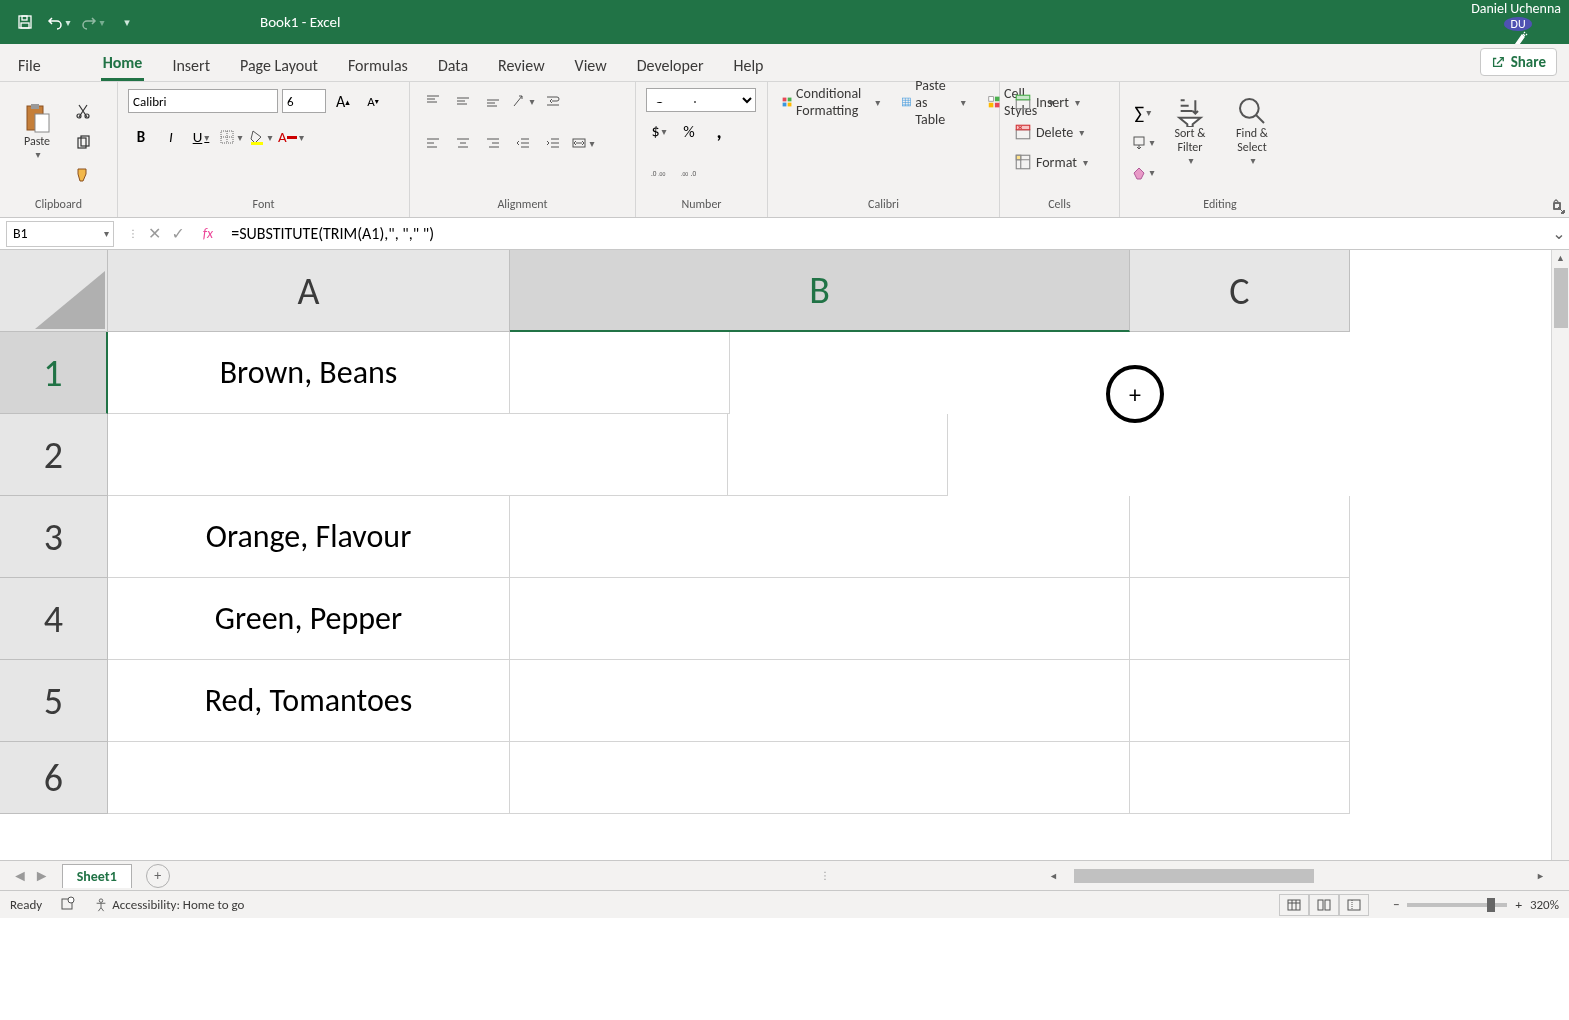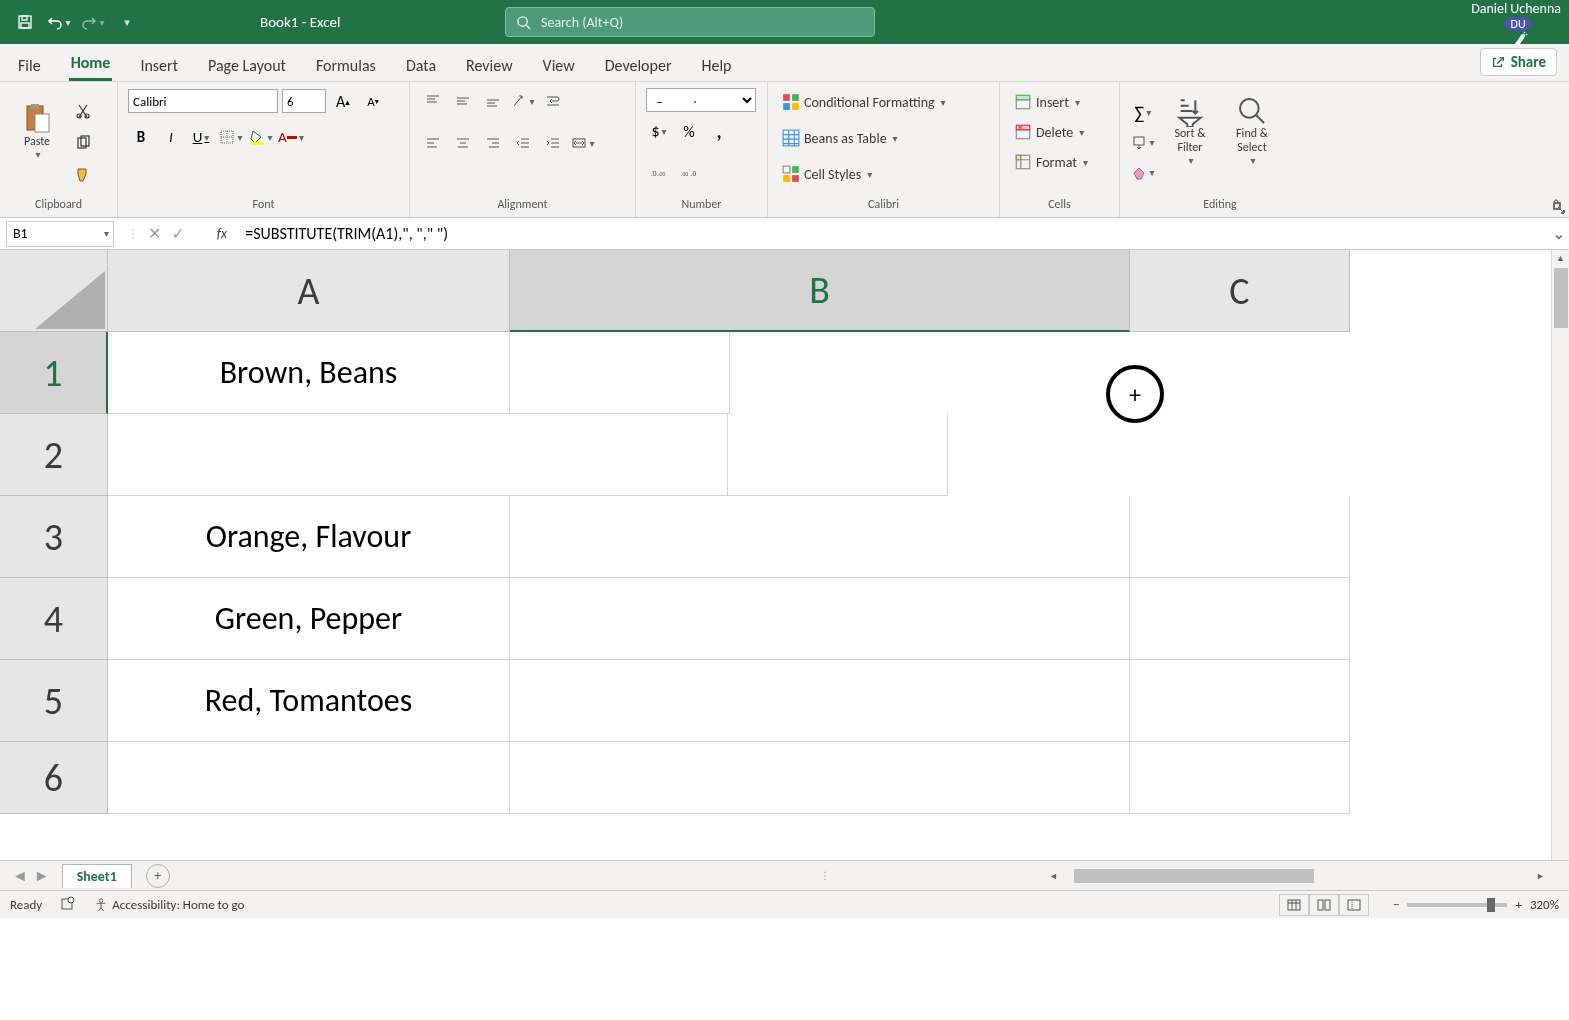--- a/index.html
+++ b/index.html
@@ -12,38 +12,38 @@
 .search-box{position:absolute;left:505px;width:370px;height:30px;background:#4e9b79;border:1px solid #7dbfa0;border-radius:4px;display:flex;align-items:center;padding:0 10px;color:#e0f0e8;font-size:14px;gap:10px;}
 .search-box svg{width:15px;height:15px;}
 .user-area{position:absolute;right:0;display:flex;align-items:center;height:100%;flex-direction:column;}
 .user-name{font-size:14px;margin-right:8px;}
 .avatar{width:28px;height:28px;border-radius:50%;background:#4f52b2;display:flex;align-items:center;justify-content:center;font-size:12px;color:#fff;margin-right:4px;}
 .tb-icon{width:44px;height:44px;display:flex;align-items:center;justify-content:center;}
 .tb-icon svg{width:16px;height:16px;fill:#fff;stroke:#fff;}
 .win-btn{width:46px;height:44px;display:flex;align-items:center;justify-content:center;}
 .tabs{height:38px;background:#f3f2f1;border-bottom:1px solid #d6d6d6;display:flex;align-items:flex-end;padding-left:16px;gap:26px;position:relative;}
 .tab{font-size:16px;color:#3b3a39;padding:6px 2px;cursor:pointer;}
-.tab.active{color:#217346;font-weight:600;border-bottom:3px solid #217346;}
+.tab.active{color:#217346;font-weight:600;border-bottom:3px solid #217346;margin-left:32px;}
 .share-btn{position:absolute;right:12px;top:4px;height:28px;background:#fff;border:1px solid #c8c8c8;border-radius:4px;display:flex;align-items:center;padding:0 10px;font-size:15px;color:#217346;gap:6px;font-weight:600;}
 .ribbon{height:136px;background:#f3f2f1;display:flex;border-bottom:1px solid #c8c8c8;position:relative;}
 .rgroup{border-right:1px solid #d6d6d6;display:flex;flex-direction:column;justify-content:space-between;padding:6px 10px 4px 10px;height:100%;}
 .rgroup-body{display:flex;gap:6px;flex:1;}
 .rgroup-label{font-size:12px;color:#5a5a5a;text-align:center;padding-bottom:2px;}
 .big-btn{display:flex;flex-direction:column;align-items:center;justify-content:center;width:54px;height:86px;font-size:12px;color:#3b3a39;}
 .big-btn svg{width:32px;height:32px;}
 .small-btn{width:26px;height:26px;display:flex;align-items:center;justify-content:center;}
 .small-btn svg{width:16px;height:16px;}
 .combo-input{height:24px;border:1px solid #a6a6a6;background:#fff;font-size:13px;padding:8px 4px;}
 .font-row{display:flex;gap:4px;align-items:center;margin-bottom:10px;}
 .cells-item,.styles-item{display:flex;align-items:center;gap:4px;font-size:14px;color:#3b3a39;height:28px;padding:0 4px;}
 .namebox-bar{height:32px;background:#fff;border-bottom:1px solid #c8c8c8;display:flex;align-items:center;}
 .namebox{width:108px;height:26px;border:1px solid #c8c8c8;margin-left:6px;display:flex;align-items:center;padding:0 6px;font-size:14px;position:relative;}
 .namebox .dd{position:absolute;right:4px;font-size:10px;color:#666;}
 .fx-controls{display:flex;align-items:center;gap:10px;margin-left:14px;color:#9a9a9a;}
-.fx-label{font-style:italic;font-size:14px;color:#404040;margin-left:22px;}
+.fx-label{font-style:italic;font-size:14px;color:#ec4899;margin-left:8px;}
 .formula-input{flex:1;height:26px;border:none;font-size:16px;padding-left:18px;font-family:Calibri;outline:none;}
 .grid-area{position:relative;height:610px;display:flex;}
 .corner{width:108px;height:82px;background:#e6e6e6;border-right:1px solid #bfbfbf;border-bottom:1px solid #bfbfbf;position:relative;}
 .corner::after{content:"";position:absolute;right:2px;bottom:2px;width:0;height:0;border-style:solid;border-width:0 0 58px 70px;border-color:transparent transparent #b0b0b0 transparent;}
 .col-headers{display:flex;height:82px;}
 .col-header{background:#e6e6e6;border-right:1px solid #bfbfbf;border-bottom:1px solid #bfbfbf;display:flex;align-items:center;justify-content:center;font-size:38px;color:#3b3b3b;}
 .col-header.sel{background:#d5d5d5;color:#217346;border-bottom:2px solid #217346;}
 .rows-area{position:absolute;top:82px;left:0;right:0;}
 .row{display:flex;height:82px;}
 .row-header{width:108px;background:#e6e6e6;border-right:1px solid #bfbfbf;border-bottom:1px solid #bfbfbf;display:flex;align-items:center;justify-content:center;font-size:38px;color:#3b3b3b;}
@@ -88,27 +88,20 @@
       </div>
     <div class="qat-btn" style="opacity:.5">
         <svg viewBox="0 0 16 16" fill="none" stroke="#fff" stroke-width="1.5">
           <path d="M11 4 L14 7 L11 10 M14 7 H6 a4 4 0 0 0 0 8"></path>
         </svg>
         <span class="chev" style="color:#cfe8dc">▾</span>
       </div>
     <div class="qat-btn" style="font-size:11px;color:#cfe8dc">▾</div>
   </div>
   <div class="doc-title">Book1 - Excel</div>
-  <div class="search-box">
-    <svg viewBox="0 0 16 16" fill="none" stroke="#e0f0e8" stroke-width="1.5">
-        <circle cx="7" cy="7" r="5"></circle>
-        <path d="M11 11 L15 15"></path>
-      </svg>
-    <span>Search (Alt+Q)</span>
-  </div>
   <div class="user-area">
     <span class="user-name">Daniel Uchenna</span>
     <div class="avatar">DU</div>
     <div class="tb-icon">
         <svg viewBox="0 0 16 16" fill="none" stroke="#fff" stroke-width="1.3">
           <path d="M3 14 L10 4 L12 6 L5 16z"></path>
           <path d="M11 3l2 2"></path>
           <path d="M12 1l1 1M15 4l-1-1M14 1l0 0"></path>
         </svg>
       </div>
@@ -333,37 +326,37 @@
       </div>
     </div>
     <div class="rgroup-label">Number</div>
     <svg class="launcher" viewBox="0 0 12 12" fill="none" stroke="#666">
         <rect x="1" y="1" width="6" height="6"></rect>
         <path d="M5 5 L11 11 M8 11 H11 V8"></path>
       </svg>
   </div>
 
   <div class="rgroup" style="width:232px">
-    <div class="rgroup-body" style="flex-direction:column;gap:8px">
+    <div class="rgroup-body" style="flex-direction:row;gap:14px">
       <div class="styles-item">
           <svg width="18" height="18" viewBox="0 0 16 16">
             <rect x="1" y="1" width="6" height="6" fill="#e74856"></rect>
             <rect x="9" y="1" width="6" height="6" fill="#4cb04f"></rect>
             <rect x="1" y="9" width="6" height="6" fill="#3a96dd"></rect>
             <rect x="9" y="9" width="6" height="6" fill="#ffb900"></rect>
           </svg>
           <span>Conditional Formatting</span>
           <span class="chev">▾</span>
         </div>
       <div class="styles-item">
           <svg width="18" height="18" viewBox="0 0 16 16" fill="none" stroke="#3a96dd">
             <rect x="1" y="1" width="14" height="14"></rect>
             <path d="M1 5H15M1 9H15M1 13H15M6 1V15M11 1V15"></path>
           </svg>
-          <span>Beans as Table</span>
+          <span>Paste as Table</span>
           <span class="chev">▾</span>
         </div>
       <div class="styles-item">
           <svg width="18" height="18" viewBox="0 0 16 16">
             <rect x="1" y="1" width="6" height="6" fill="#fff" stroke="#888"></rect>
             <rect x="9" y="1" width="6" height="6" fill="#4cb04f"></rect>
             <rect x="1" y="9" width="6" height="6" fill="#ffb900"></rect>
             <rect x="9" y="9" width="6" height="6" fill="#e74856"></rect>
           </svg>
           <span>Cell Styles</span>

